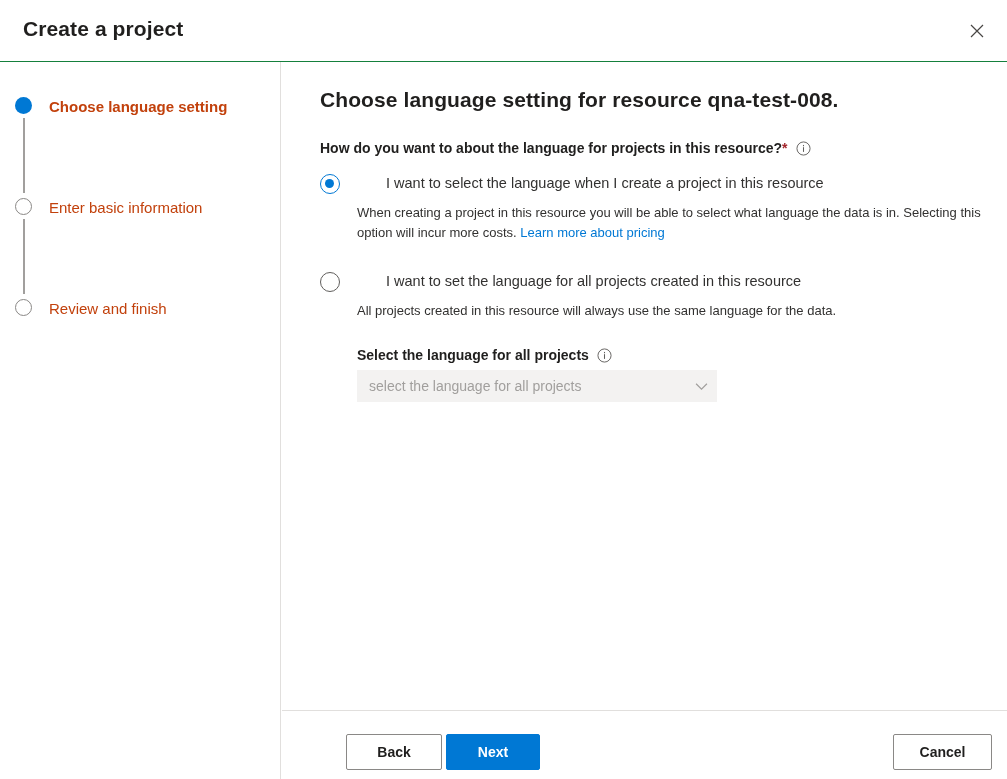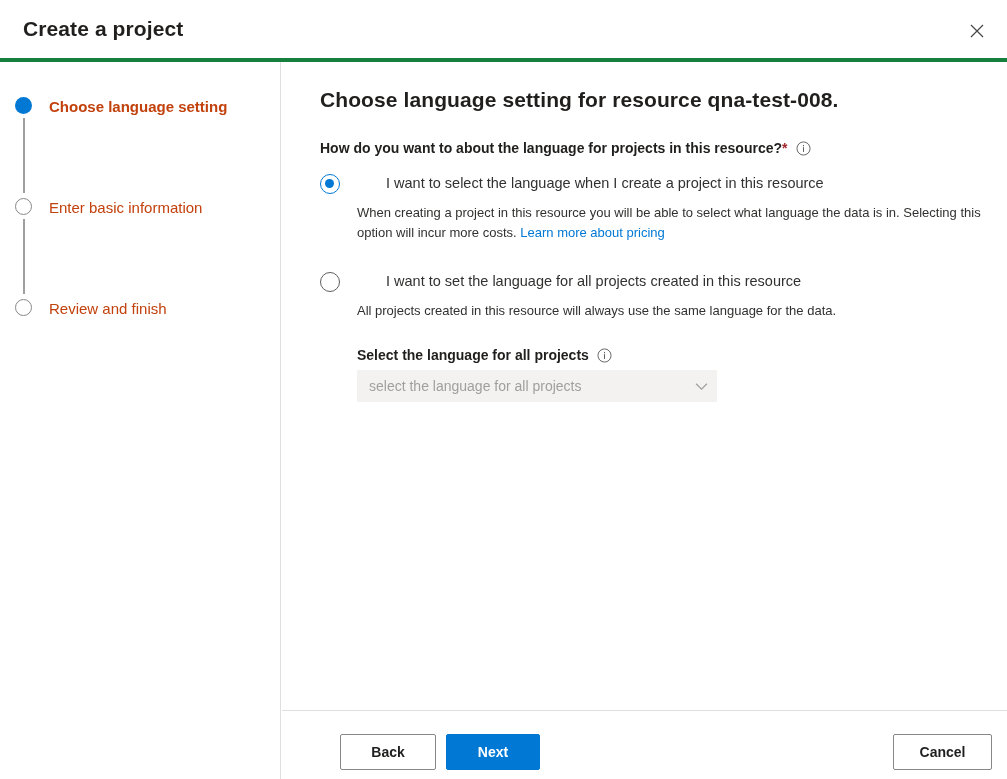--- a/index.html
+++ b/index.html
@@ -21,21 +21,21 @@
     height: 779px;
     box-sizing: border-box;
   }
 
   
   .header {
     position: absolute;
     left: 0; top: 0;
     width: 1007px;
     height: 62px;
-    border-bottom: 4px solid #15803d;
+    border-bottom: 1px solid #15803d;
     box-sizing: border-box;
   }
   .header-title {
     position: absolute;
     left: 23px;
     top: 17px;
     font-size: 21px;
     font-weight: 600;
     color: #201f1e;
     letter-spacing: 0.1px;
@@ -291,21 +291,21 @@
   .btn-secondary {
     background: #ffffff;
     border: 1px solid #8a8886;
     color: #201f1e;
   }
   .btn-primary {
     background: #0078d4;
     border: 1px solid #0078d4;
     color: #ffffff;
   }
-  .btn-back { left: 58px; top: 23px; width: 96px; }
+  .btn-back { left: 64px; top: 23px; width: 96px; }
   .btn-next { left: 164px; top: 23px; width: 94px; }
   .btn-cancel { left: 611px; top: 23px; width: 99px; }
 </style>
 </head>
 <body>
 
 <div class="wizard">
 
   <div class="header">
     <div class="header-title">Create a project</div>

